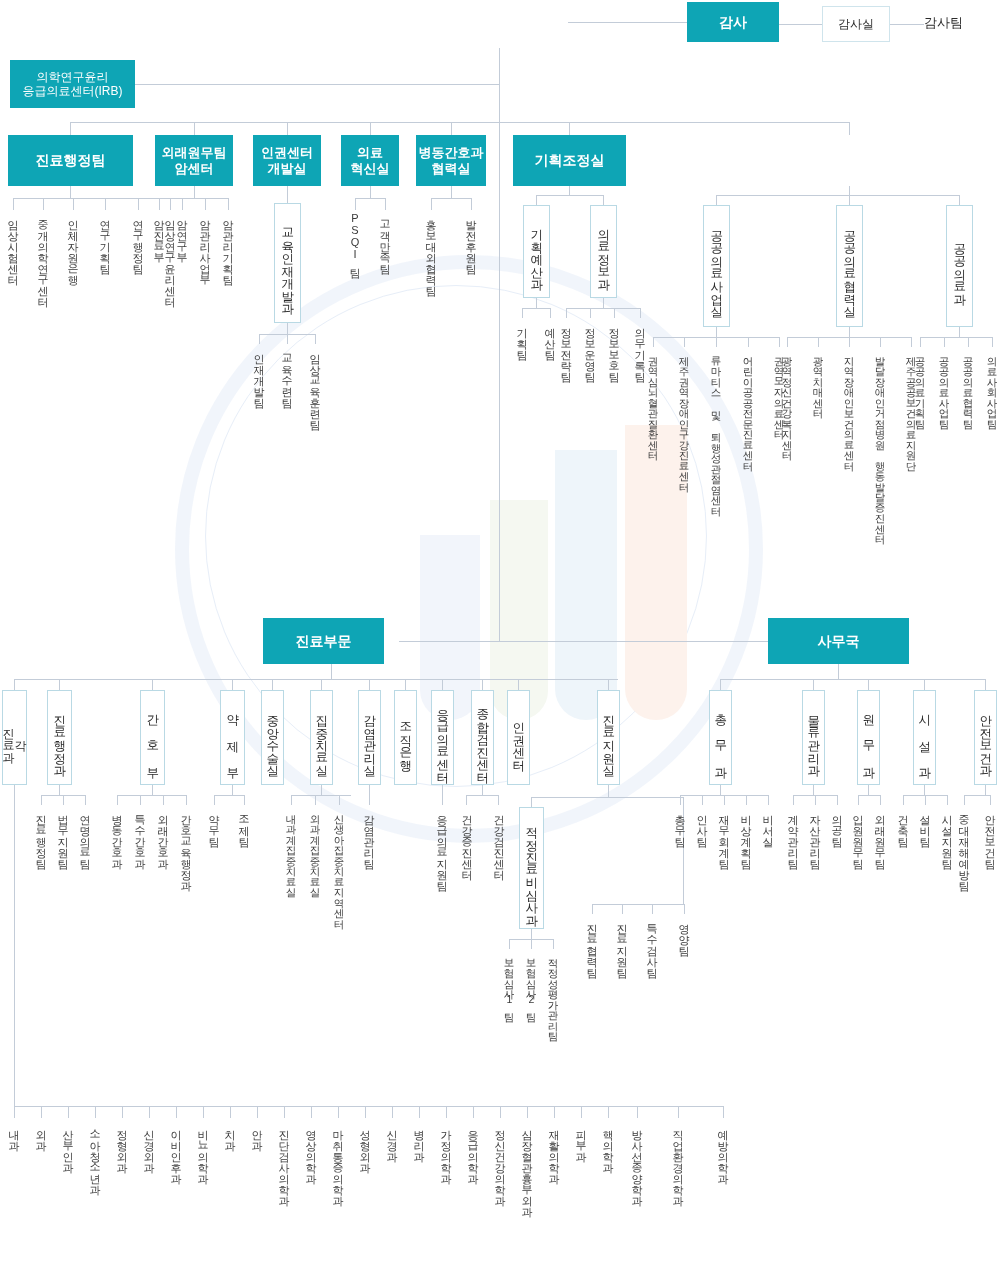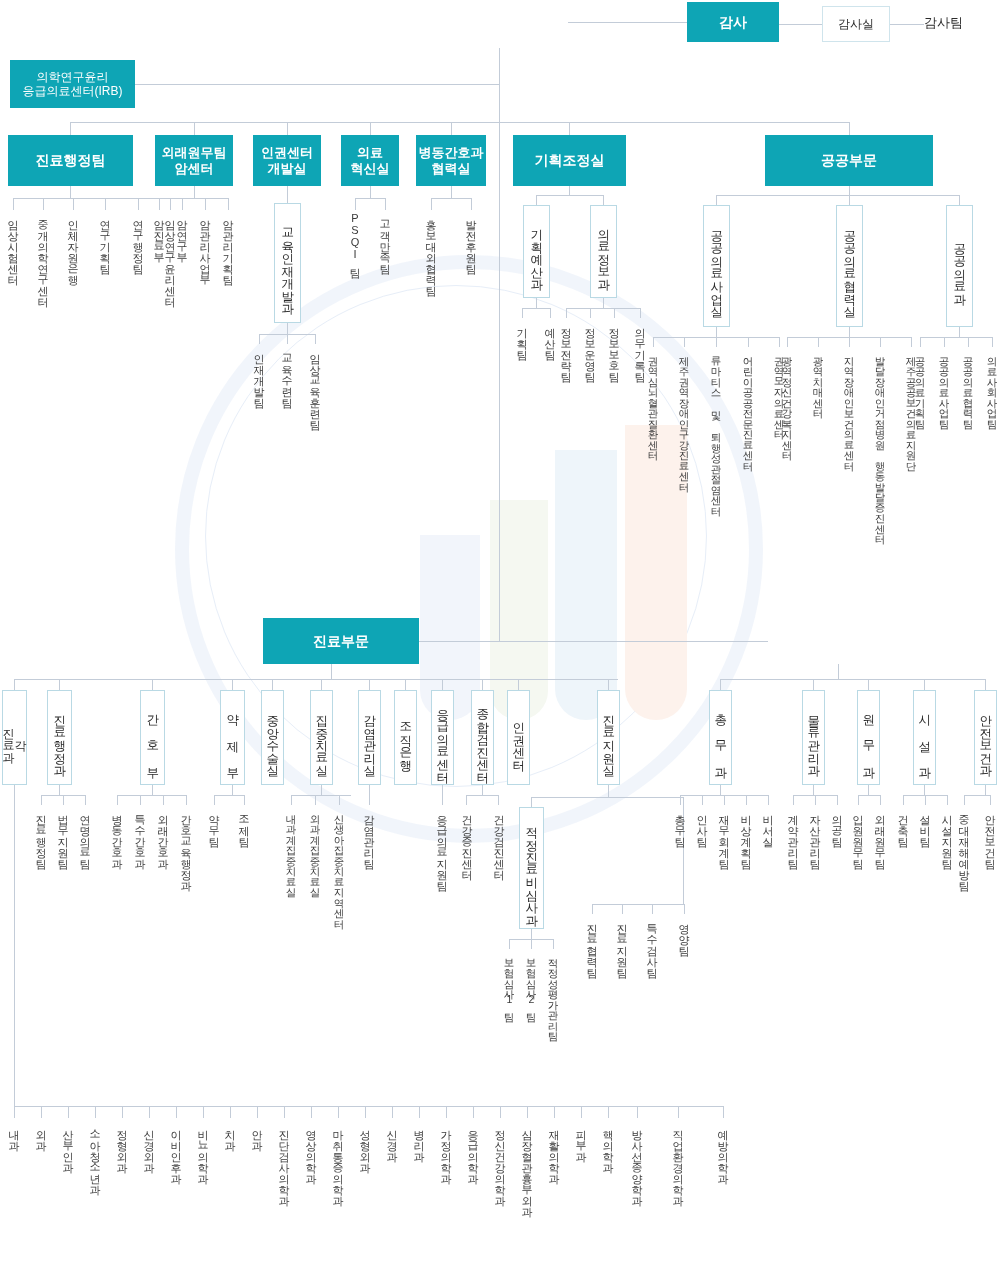--- a/index.html
+++ b/index.html
@@ -123,21 +123,20 @@
   <div class="ln lnv" style="left:451px;top:122px;height:13px;"></div>
   <div class="node n-teal" style="left:416px;top:135px;width:70px;height:51px;flex-direction:column;font-size:13px;">
     <span>병동간호과</span>
     <span>협력실</span>
   </div>
 
   <div class="ln lnv" style="left:569px;top:122px;height:13px;"></div>
   <div class="node n-teal" style="left:513px;top:135px;width:113px;height:51px;">기획조정실</div>
 
   <div class="ln lnv" style="left:849px;top:122px;height:13px;"></div>
-  <div class="node n-teal" style="left:765px;top:135px;width:168px;height:51px;">공공부문</div>
 
   <div class="ln lnv" style="left:70px;top:186px;height:12px;"></div>
   <div class="ln lnh" style="left:13px;top:198px;width:187px;"></div>
   <div class="ln lnv" style="left:13px;top:198px;height:12px;"></div>
   <div class="ln lnv" style="left:43px;top:198px;height:12px;"></div>
   <div class="ln lnv" style="left:73px;top:198px;height:12px;"></div>
   <div class="ln lnv" style="left:105px;top:198px;height:12px;"></div>
   <div class="ln lnv" style="left:138px;top:198px;height:12px;"></div>
   <div class="ln lnv" style="left:170px;top:198px;height:12px;"></div>
   <div class="leaf" style="left:7px;top:212px;">임상시험센터</div>
@@ -253,21 +252,21 @@
   <div class="ln lnv" style="left:992px;top:337px;height:10px;"></div>
   <div class="leaf leaf-s" style="left:915px;top:349px;">공공의료기획팀</div>
   <div class="leaf leaf-s" style="left:939px;top:349px;">공공의료사업팀</div>
   <div class="leaf leaf-s" style="left:963px;top:349px;">공공의료협력팀</div>
   <div class="leaf leaf-s" style="left:987px;top:349px;">의료사회사업팀</div>
 
   <div class="ln lnv" style="left:499px;top:122px;height:519px;"></div>
   <div class="ln lnh" style="left:399px;top:641px;width:100px;"></div>
   <div class="ln lnh" style="left:499px;top:641px;width:269px;"></div>
 
-  <div class="node n-teal" style="left:263px;top:618px;width:156px;height:46px;">진료부문</div>
+  <div class="node n-teal" style="left:263px;top:618px;width:121px;height:46px;">진료부문</div>
 
   <div class="ln lnv" style="left:331px;top:664px;height:15px;"></div>
   <div class="ln lnh" style="left:14px;top:679px;width:604px;"></div>
 
   <div class="ln lnv" style="left:14px;top:679px;height:11px;"></div>
   <div class="node n-out vt" style="left:2px;top:690px;width:25px;height:95px;flex-direction:column;font-size:12px;line-height:1.15;">
     <span class="vt">각</span>
     <span class="vt">진료과</span>
   </div>
 
@@ -428,20 +427,21 @@
   <div class="leaf" style="left:575px;top:1122px;">피부과</div>
   <div class="ln lnv" style="left:608px;top:1106px;height:12px;"></div>
   <div class="leaf" style="left:602px;top:1122px;">핵의학과</div>
   <div class="ln lnv" style="left:637px;top:1106px;height:12px;"></div>
   <div class="leaf" style="left:631px;top:1122px;">방사선종양학과</div>
   <div class="ln lnv" style="left:678px;top:1106px;height:12px;"></div>
   <div class="leaf" style="left:672px;top:1122px;">직업환경의학과</div>
   <div class="ln lnv" style="left:723px;top:1106px;height:12px;"></div>
   <div class="leaf" style="left:717px;top:1122px;">예방의학과</div>
 
+  <div class="node n-teal" style="left:768px;top:618px;width:141px;height:46px;">사무국</div>
 
   <div class="ln lnv" style="left:838px;top:664px;height:15px;"></div>
   <div class="ln lnh" style="left:720px;top:679px;width:265px;"></div>
 
   <div class="ln lnv" style="left:720px;top:679px;height:11px;"></div>
   <div class="node n-out vt" style="left:709px;top:690px;width:23px;height:95px;">총 무 과</div>
 
   <div class="ln lnv" style="left:813px;top:679px;height:11px;"></div>
   <div class="node n-out vt" style="left:802px;top:690px;width:23px;height:95px;">물류관리과</div>
 

